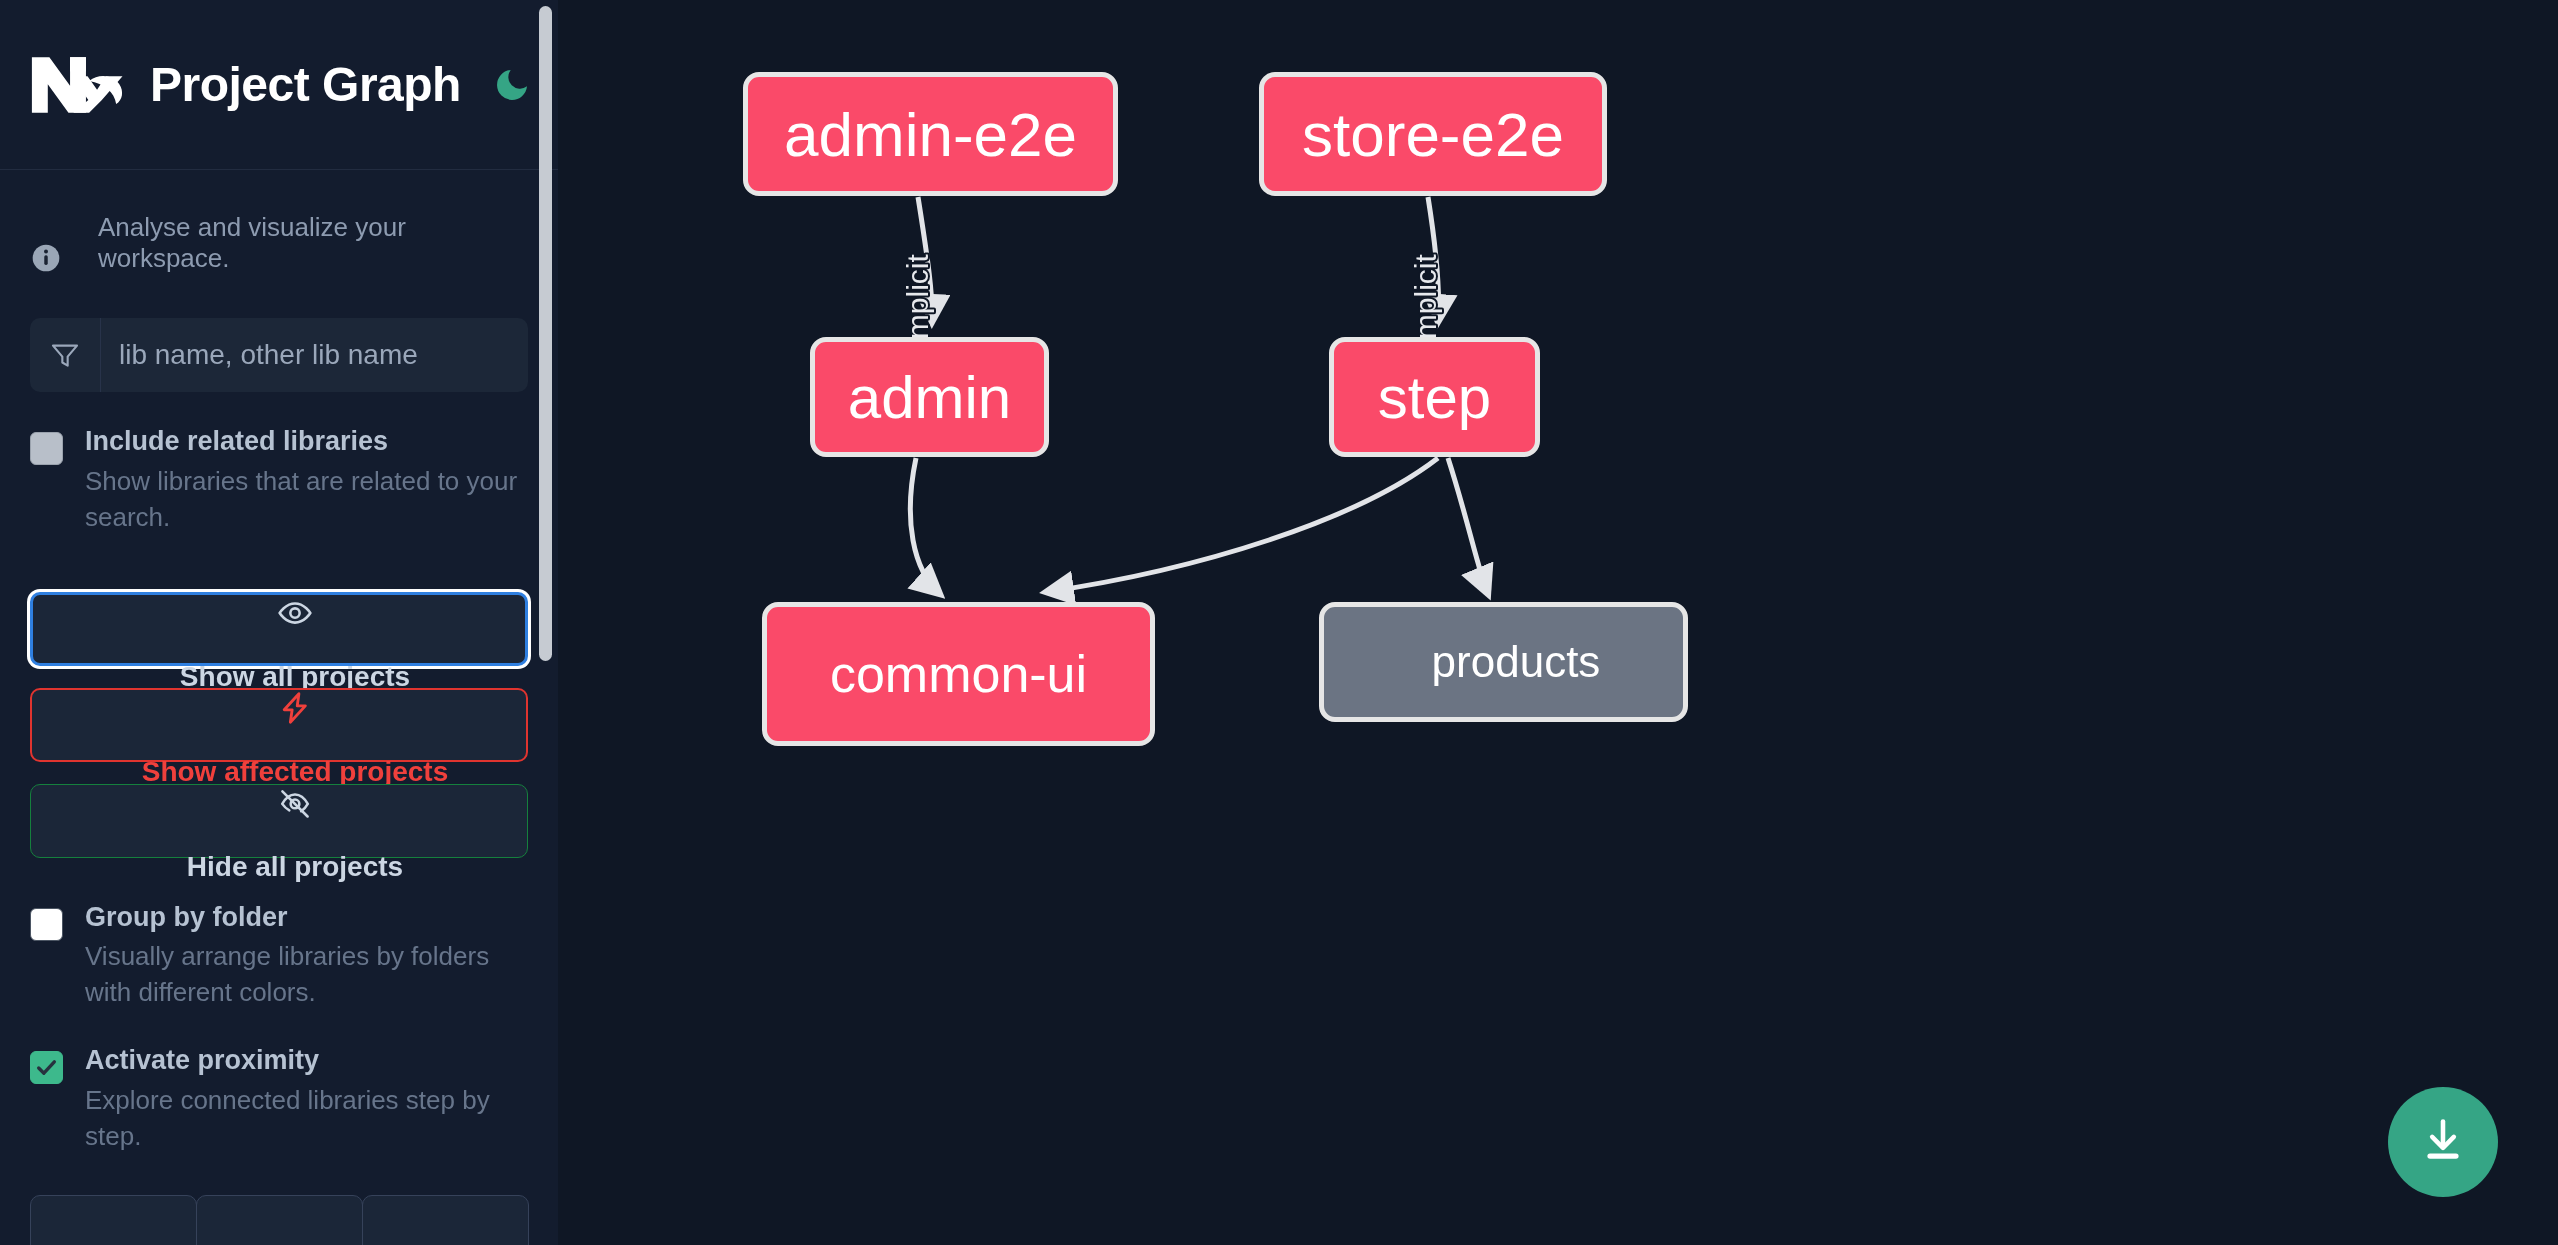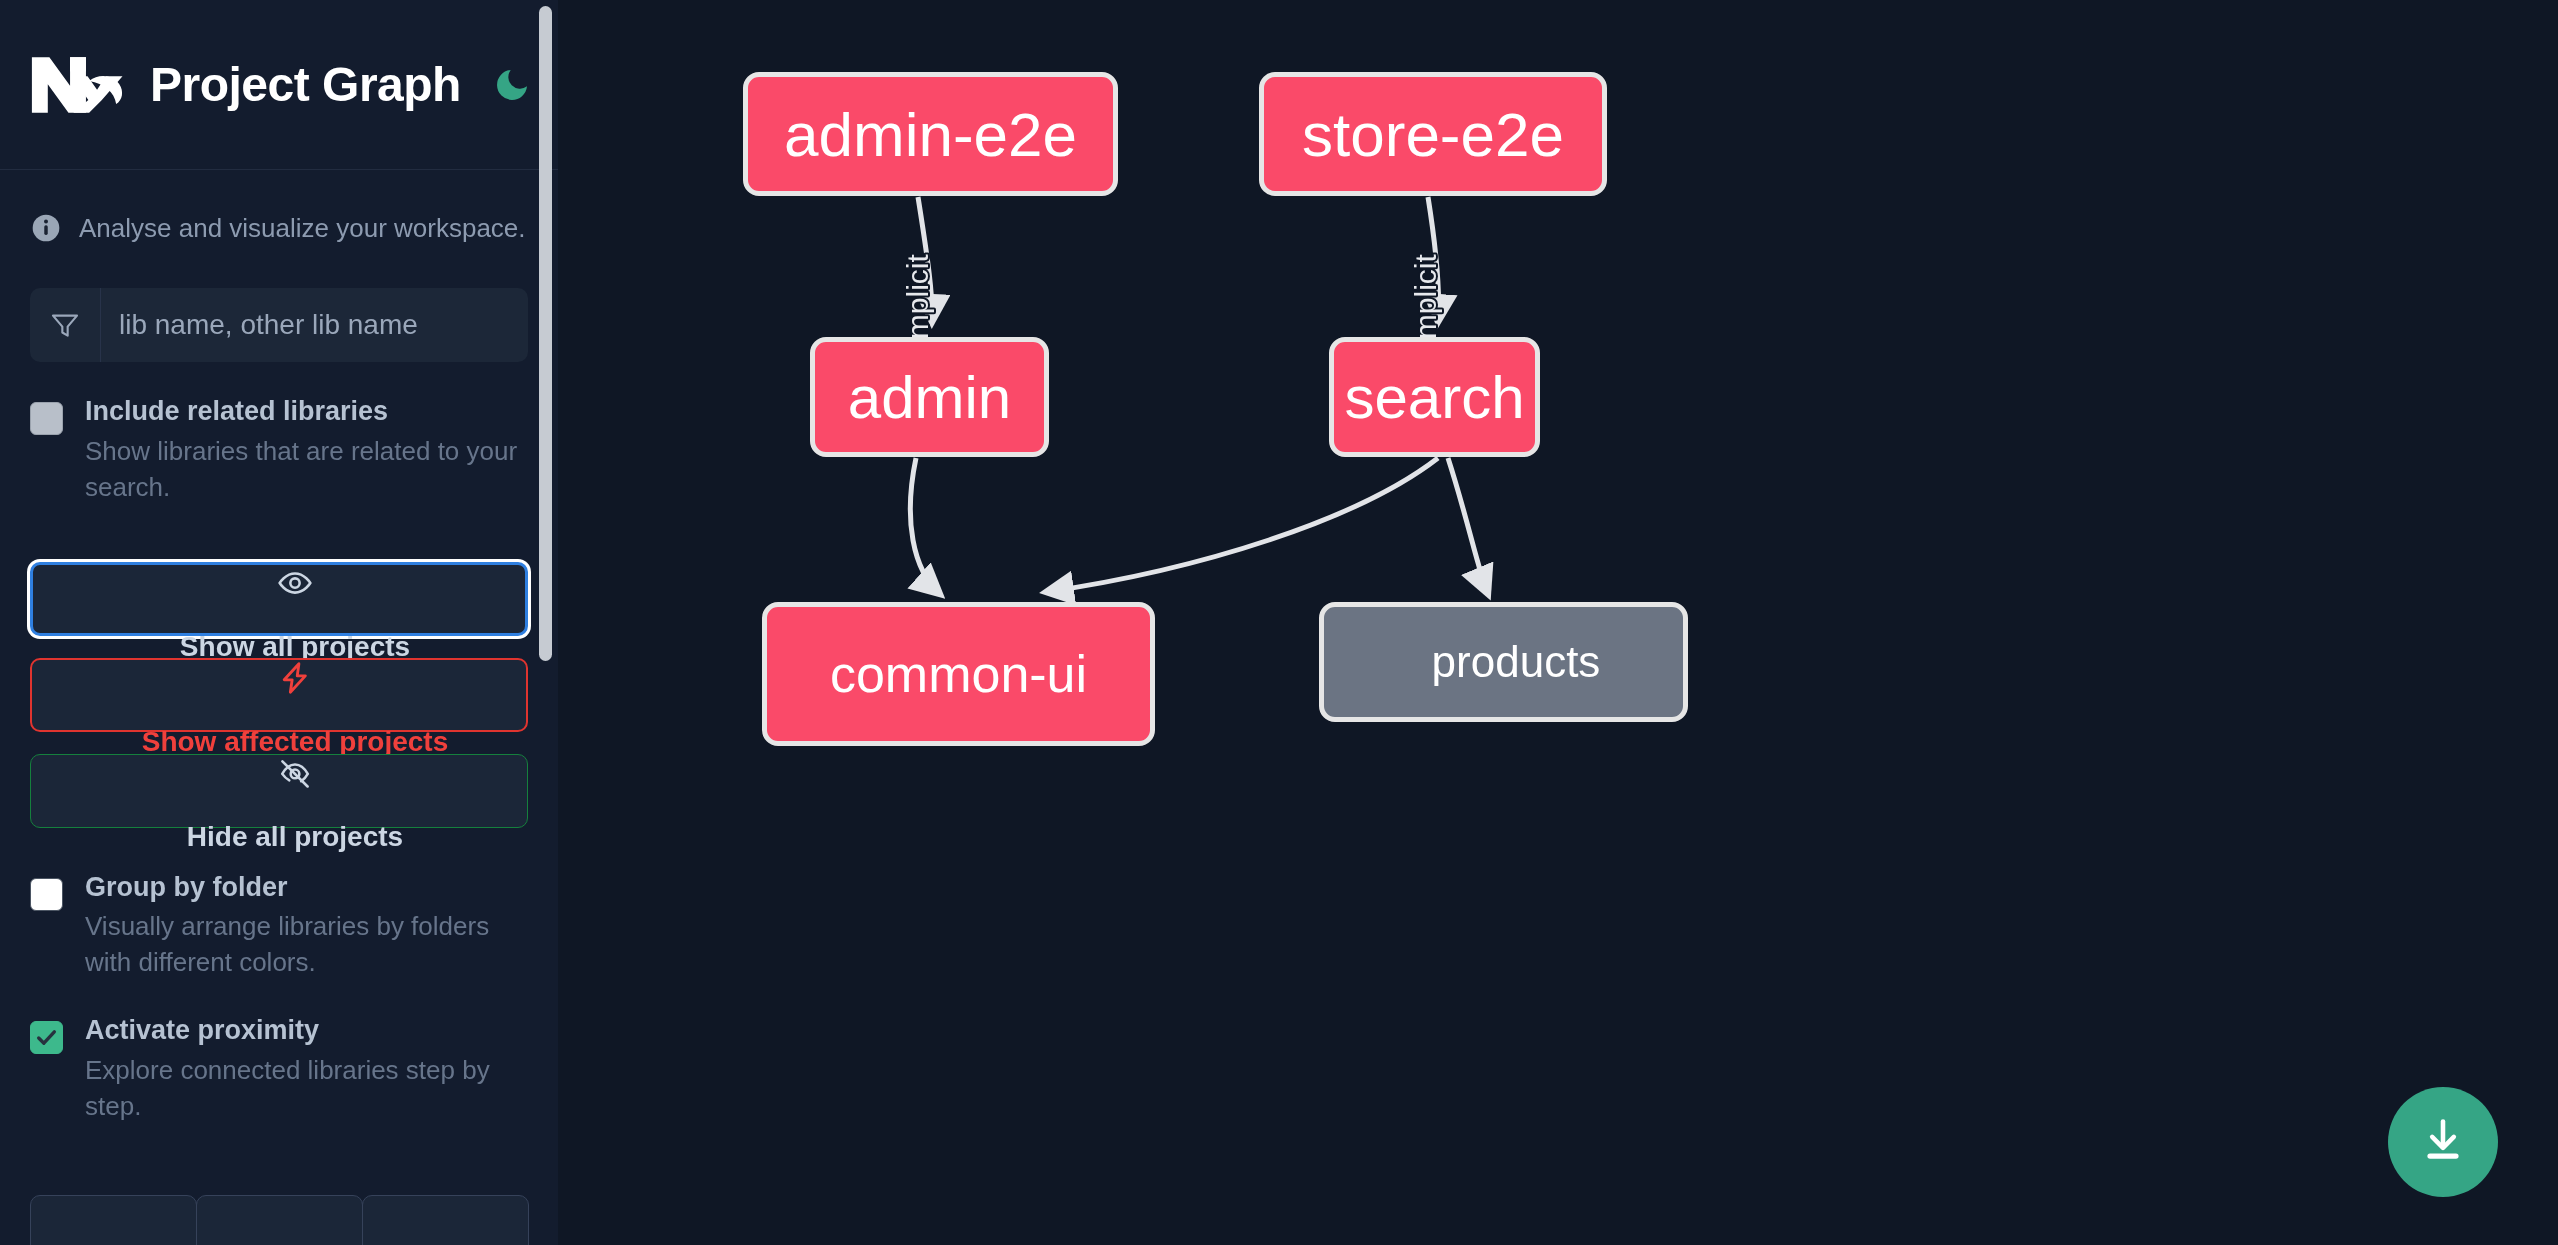--- a/index.html
+++ b/index.html
@@ -33,21 +33,21 @@
     color:#ffffff;font-size:48px;font-weight:700;
     letter-spacing:-0.5px;margin-left:24px;
     white-space:nowrap;
   }
   .moon-btn{
     margin-left:28px;width:46px;height:46px;flex:0 0 46px;
     display:flex;align-items:center;justify-content:center;cursor:pointer;
   }
 
   .sb-info{
-    display:flex;align-items:flex-end;gap:17px;
+    display:flex;align-items:flex-end;gap:36px;
     padding:42px 30px 0 30px;
   }
   .info-icon{width:32px;height:32px;flex:0 0 32px;}
   .sb-info-text{color:#8d9bb0;font-size:26px;font-weight:400;}
 
   .filter-row{
     margin:44px 30px 0 30px;
     height:74px;
     display:flex;align-items:stretch;
     background:#1c2738;
@@ -279,21 +279,21 @@
     <div class="node pink" style="left:185px;top:72px;width:375px;height:124px;font-size:62px;">
       <span>admin-e2e</span>
     </div>
     <div class="node pink" style="left:701px;top:72px;width:348px;height:124px;font-size:62px;">
       <span>store-e2e</span>
     </div>
     <div class="node pink" style="left:252px;top:337px;width:239px;height:120px;font-size:60px;">
       <span>admin</span>
     </div>
     <div class="node pink" style="left:771px;top:337px;width:211px;height:120px;font-size:60px;">
-      <span>search</span>
+      <span>step</span>
     </div>
     <div class="node pink" style="left:204px;top:602px;width:393px;height:144px;font-size:52px;">
       <span>common-ui</span>
     </div>
     <div class="node grey" style="left:761px;top:602px;width:369px;height:120px;font-size:44px;padding-left:25px;">
       <span>products</span>
     </div>
 
     <div class="dl-btn">
       <span>

